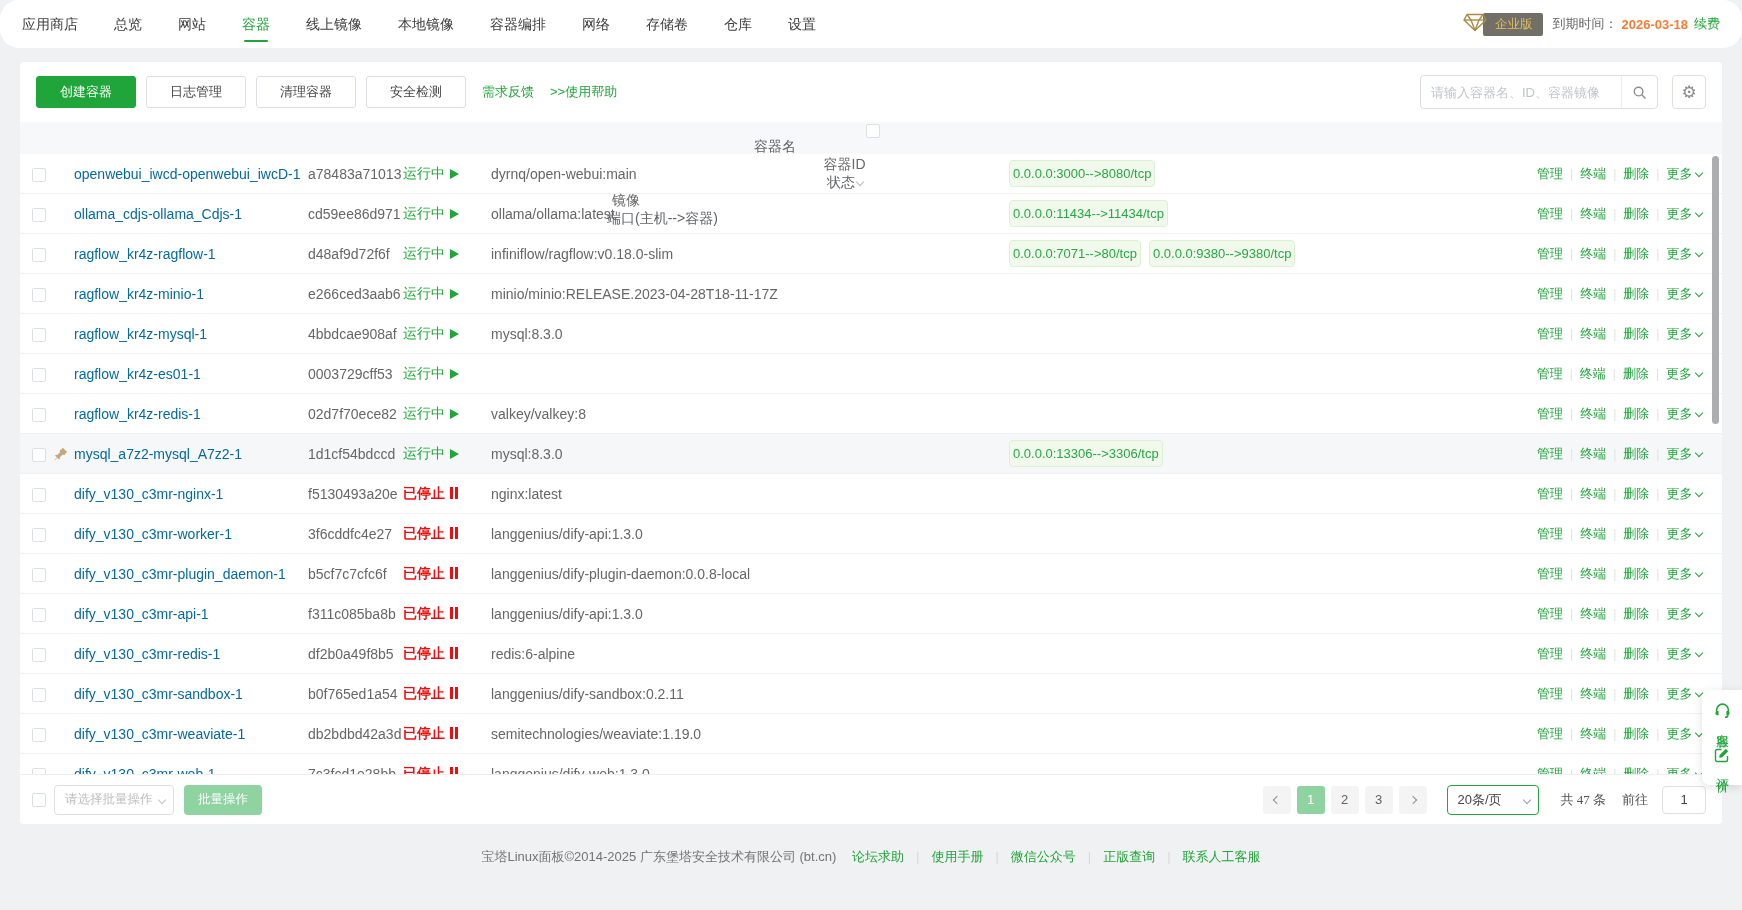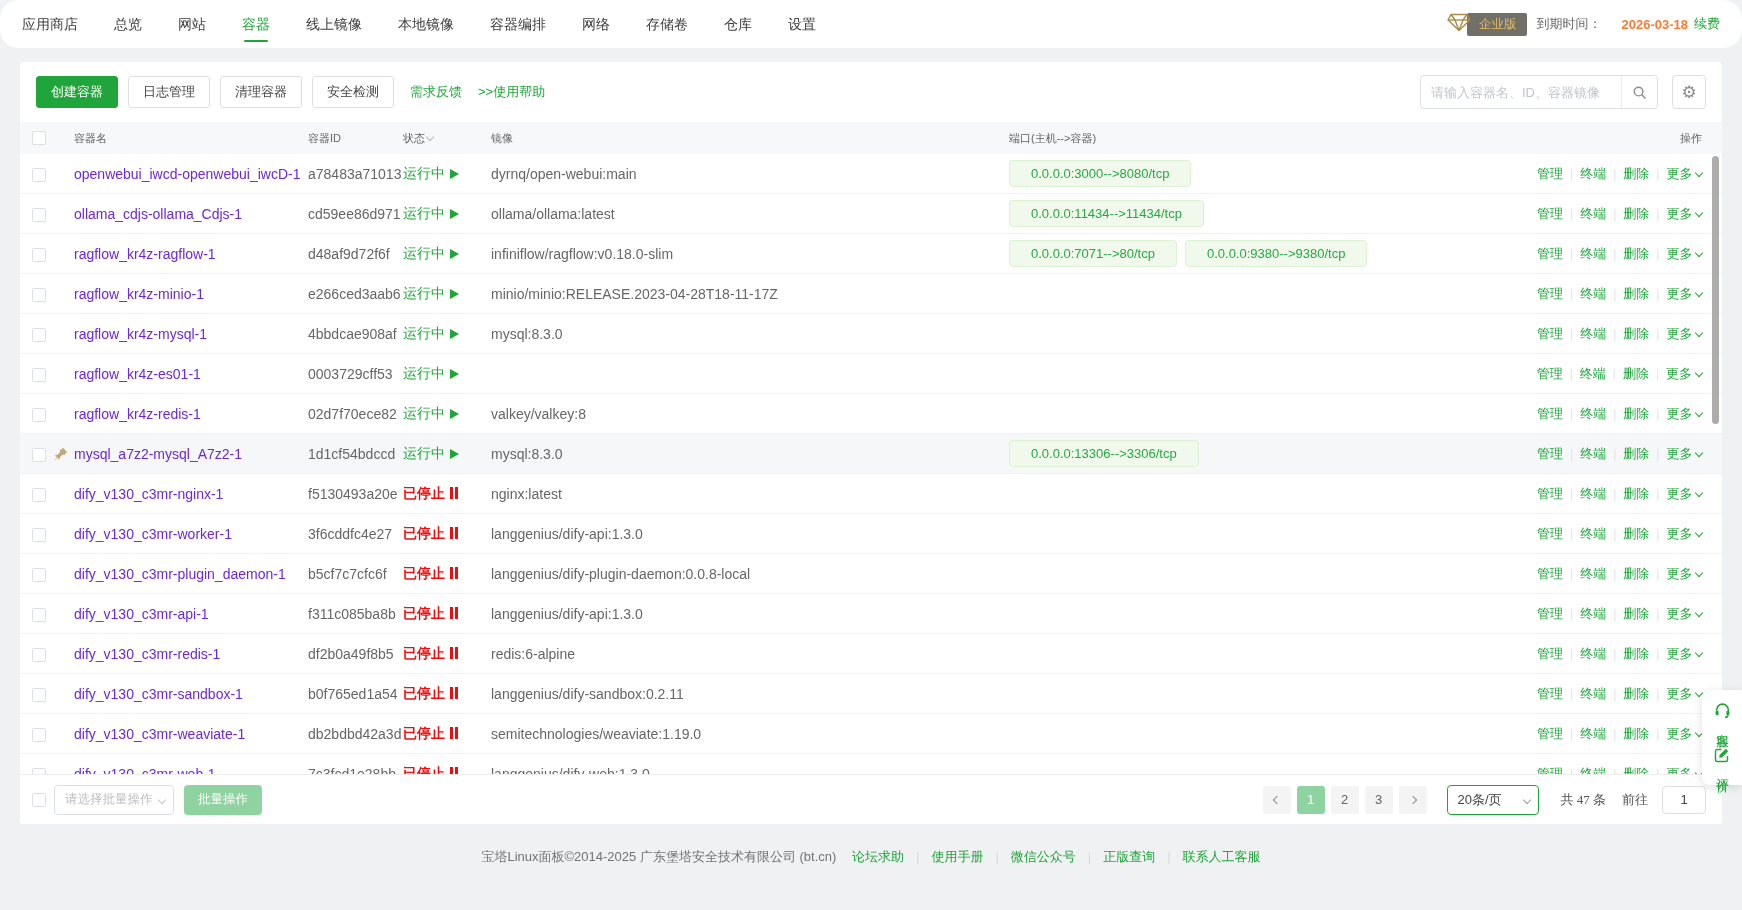--- a/index.html
+++ b/index.html
@@ -11,61 +11,61 @@
   
   .topnav { height:48px; background:#fff; display:flex; align-items:center; padding:0 22px;border-radius:19px; }
   .tabs { display:flex; align-items:center; gap:36px; }
   .tab { font-size:14px; color:#3c3c3c; cursor:pointer; position:relative; padding:14px 0 12px; }
   .tab.active { color:#20a53a; }
   .tab.active::after { content:""; position:absolute; left:2px; right:2px; bottom:4px; height:2px; background:#20a53a; border-radius:1px; }
   .nav-right { margin-left:auto; display:flex; align-items:center; font-size:13px; color:#666; }
   .diamond { margin-right:-4px; position:relative; z-index:1; }
   .ent-badge { background:#716f68; color:#e4bc5f; font-size:12.5px; padding:3px 10px 3px 12px; border-radius:2px; }
   .expiry-label { margin-left:10px; }
-  .expiry-date { color:#f97b32; font-weight:bold; margin-left:20px; }
+  .expiry-date { color:#f97b32; font-weight:bold; margin-left:4px; }
   .renew { color:#20a53a; margin-left:6px; cursor:pointer; }
   
   .card { background:#fff; margin:14px 20px 0; border-radius:4px; width:1702px; }
   .toolbar { display:flex; align-items:center; padding:14px 16px 0 16px; height:46px; }
-  .btn { height:32px; padding:0 14px; font-size:13px; border-radius:3px; cursor:pointer;
+  .btn { height:32px; padding:0 23px; font-size:13px; border-radius:3px; cursor:pointer;
          display:inline-flex; align-items:center; border:1px solid #dcdfe6; background:#fff; color:#454545; }
   .btn + .btn { margin-left:10px; }
   .btn.primary { background:#20a53a; border-color:#20a53a; color:#fff; }
   .link-green { color:#20a53a; font-size:13px; margin-left:16px; cursor:pointer; }
   .toolbar-right { margin-left:auto; display:flex; align-items:center; }
   .search-group { display:flex; align-items:center; border:1px solid #dcdfe6; border-radius:4px; height:34px; width:238px; background:#fff; }
   .search-group input { border:0; outline:none; flex:1; height:100%; padding:0 10px; font-size:13px; color:#333;
                         font-family:"Liberation Sans", sans-serif; background:transparent; }
   .search-group input::placeholder { color:#c0c4cc; }
   .search-btn { width:36px; height:100%; display:flex; align-items:center; justify-content:center; cursor:pointer; border-left:1px solid #ececec; }
   .gear-btn { width:34px; height:34px; border:1px solid #dcdfe6; border-radius:4px; margin-left:14px;
               display:flex; align-items:center; justify-content:center; cursor:pointer; color:#8c8c8c; font-size:17px; background:#fff; }
   
   .table-wrap { position:relative; margin-top:14px; }
-  .thead { display:flex; align-items:center; height:32px; background:#f6f8fa; font-size:11px; color:#606266; }
+  .thead { display:flex; align-items:center; height:32px; background:#f6f8fa; font-size:14px; color:#606266;flex-direction:column; }
   .tr { display:flex; align-items:center; height:40px; border-bottom:1px solid #f0f1f2; background:#fff; }
   .tr.pinned { background:#f5f7f8; }
   .rows { height:620px; overflow:hidden; }
   .td, .th { flex:0 0 auto; overflow:hidden; white-space:nowrap; }
   .c-check { width:34px; padding-left:12px; }
   .c-pin { width:20px; display:flex; align-items:center; }
   .c-name { width:234px; }
   .c-id { width:95px; color:#666; }
   .c-status { width:88px; }
   .c-image { width:518px; color:#666; }
   .c-ports { width:528px; display:flex; gap:8px; align-items:center; }
   .c-actions { flex:1 1 auto; text-align:right; padding-right:20px; }
   .checkbox { display:inline-block; width:14px; height:14px; border:1px solid #dcdfe6; border-radius:2px; background:#fff; cursor:pointer; vertical-align:middle; }
-  a.name-link { color:#6d28d9; text-decoration:none; cursor:pointer; }
+  a.name-link { color:#0369a1; text-decoration:none; cursor:pointer; }
   .status-running { color:#20a53a; }
   .status-stopped { color:#ef0c0c; font-weight:bold; }
   .play-ico { display:inline-block; width:0; height:0; border-left:9px solid #20a53a; border-top:5.5px solid transparent; border-bottom:5.5px solid transparent; margin-left:5px; vertical-align:-1px; }
   .pause-ico { display:inline-flex; gap:2px; margin-left:5px; vertical-align:-1px; }
   .pause-ico i { width:3px; height:12px; background:#ef0c0c; display:inline-block; }
-  .port-badge { background:#f0f9eb; border:1px solid #dcf0d2; color:#28a745; border-radius:4px; padding:5px 21px; font-size:13px; }
+  .port-badge { background:#f0f9eb; border:1px solid #dcf0d2; color:#28a745; border-radius:4px; padding:5px 3px; font-size:13px; }
   .act-link { color:#20a53a; font-size:13px; text-decoration:none; cursor:pointer; }
   .act-sep { color:#e3e3e3; margin:0 7px; font-size:12px; }
   .chev { display:inline-block; width:6px; height:6px; border-right:1.4px solid currentColor; border-bottom:1.4px solid currentColor; }
   .chev-down { transform:rotate(45deg); vertical-align:2px; margin-left:4px; }
   .chev-left { transform:rotate(135deg); }
   .chev-right { transform:rotate(-45deg); }
   .th-chev { color:#b4b8bf; margin-left:2px; }
   .scroll-thumb { position:absolute; right:3px; top:34px; width:7px; height:268px; background:#adadad; border-radius:4px; }
   
   .bottom-bar { display:flex; align-items:center; height:50px; border-top:1px solid #ededed; padding:0 16px 0 12px; background:#fff; border-radius:0 0 4px 4px; }

